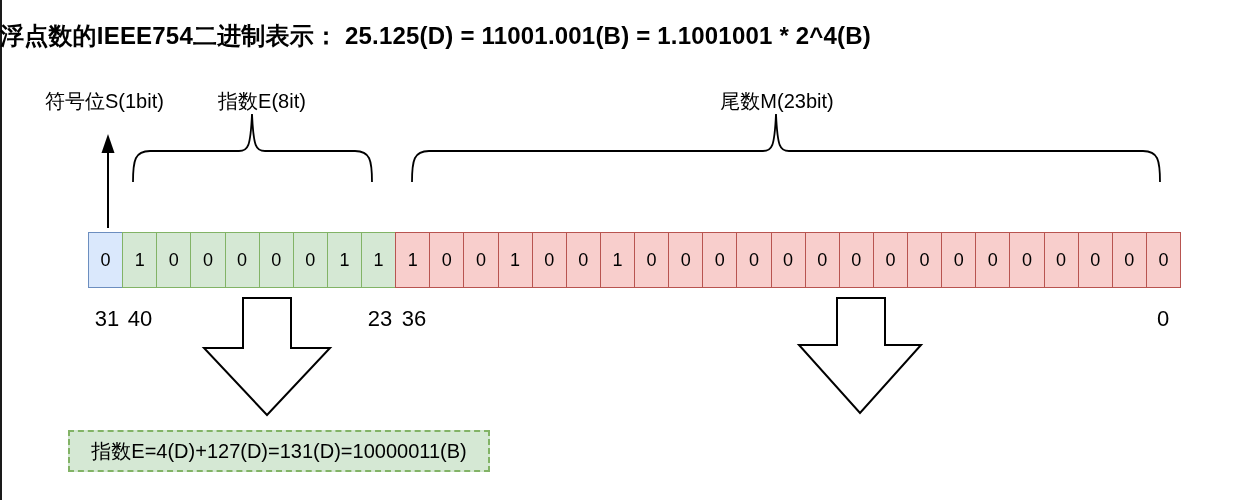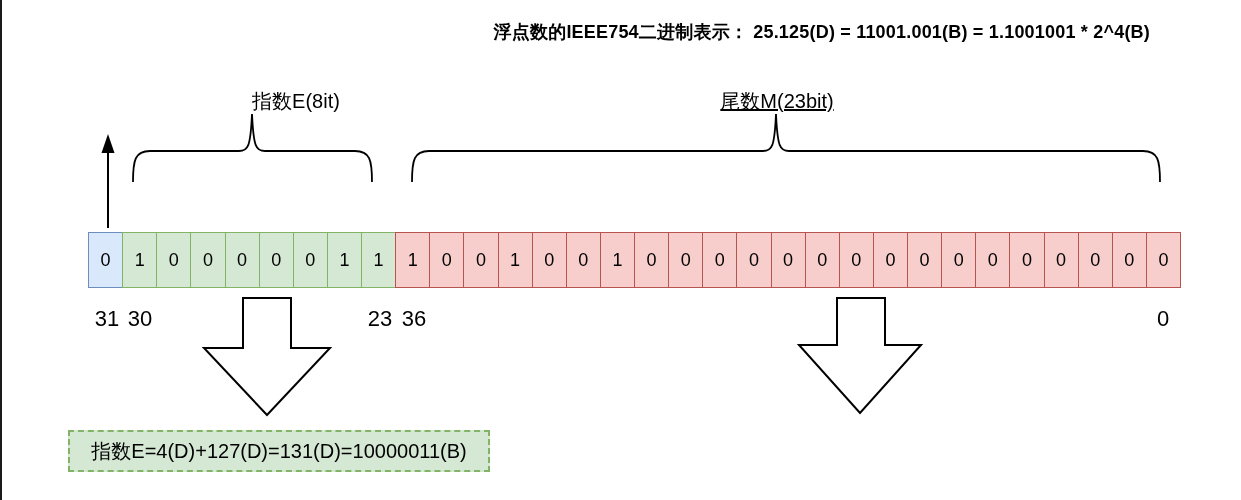--- a/index.html
+++ b/index.html
@@ -5,29 +5,29 @@
   html,body{margin:0;padding:0;background:#ffffff;}
   #canvas{
     position:relative;width:1241px;height:500px;background:#ffffff;
     font-family:"Liberation Sans","DejaVu Sans",sans-serif;color:#000;
     overflow:hidden;
   }
   #left-edge{
     position:absolute;left:0;top:0;width:2px;height:500px;background:#1a1a1a;
   }
   #title{
-    position:absolute;left:0;top:20px;width:1150px;text-align:right;
-    font-size:18px;font-weight:bold;letter-spacing:0.2px;white-space:nowrap;
+    position:absolute;left:0;top:20px;width:1150px;text-align:left;
+    font-size:24px;font-weight:bold;letter-spacing:0.2px;white-space:nowrap;
   }
   .field-label{
     position:absolute;top:88px;font-size:20px;white-space:nowrap;
   }
   #sign-label{left:45px;}
-  #exp-label{left:296px;transform:translateX(-50%);}
-  #man-label{left:777px;transform:translateX(-50%);text-decoration:underline;}
+  #exp-label{left:262px;transform:translateX(-50%);}
+  #man-label{left:777px;transform:translateX(-50%);}
   #svg-layer{position:absolute;left:0;top:0;}
   #bit-row{
     position:absolute;left:88px;top:232px;width:1093px;height:56px;
     display:flex;
   }
   .cell{
     flex:1 1 0;display:flex;align-items:center;justify-content:center;
     font-size:18px;border:1px solid #000;box-sizing:border-box;
     margin-left:-1px;
   }
@@ -54,20 +54,21 @@
 </style>
 </head>
 <body>
 
 <div id="canvas">
 
   <div id="left-edge"></div>
 
   <div id="title">浮点数的IEEE754二进制表示： 25.125(D) = 11001.001(B) = 1.1001001 * 2^4(B)</div>
 
+  <div id="sign-label" class="field-label">符号位S(1bit)</div>
   <div id="exp-label" class="field-label">指数E(8it)</div>
   <div id="man-label" class="field-label">尾数M(23bit)</div>
 
   <svg id="svg-layer" width="1241" height="500" viewBox="0 0 1241 500">
 
     <g>
       <line x1="108" y1="228" x2="108" y2="151" stroke="#000" stroke-width="2"></line>
       <polygon points="108,134 101.5,153 114.5,153" fill="#000"></polygon>
     </g>
 
@@ -111,20 +112,20 @@
       <div class="cell cell-mantissa">0</div>
       <div class="cell cell-mantissa">0</div>
       <div class="cell cell-mantissa">0</div>
       <div class="cell cell-mantissa">0</div>
       <div class="cell cell-mantissa">0</div>
       <div class="cell cell-mantissa">0</div>
       <div class="cell cell-mantissa">0</div>
     </div>
 
   <div class="bit-index" style="left:107px">31</div>
-  <div class="bit-index" style="left:140px">30</div>
+  <div class="bit-index" style="left:140px">40</div>
   <div class="bit-index" style="left:380px">23</div>
   <div class="bit-index" style="left:414px">36</div>
   <div class="bit-index" style="left:1163px">0</div>
 
   <div id="exp-callout" class="callout">指数E=4(D)+127(D)=131(D)=10000011(B)</div>
 
 </div>
 
 </body></html>

